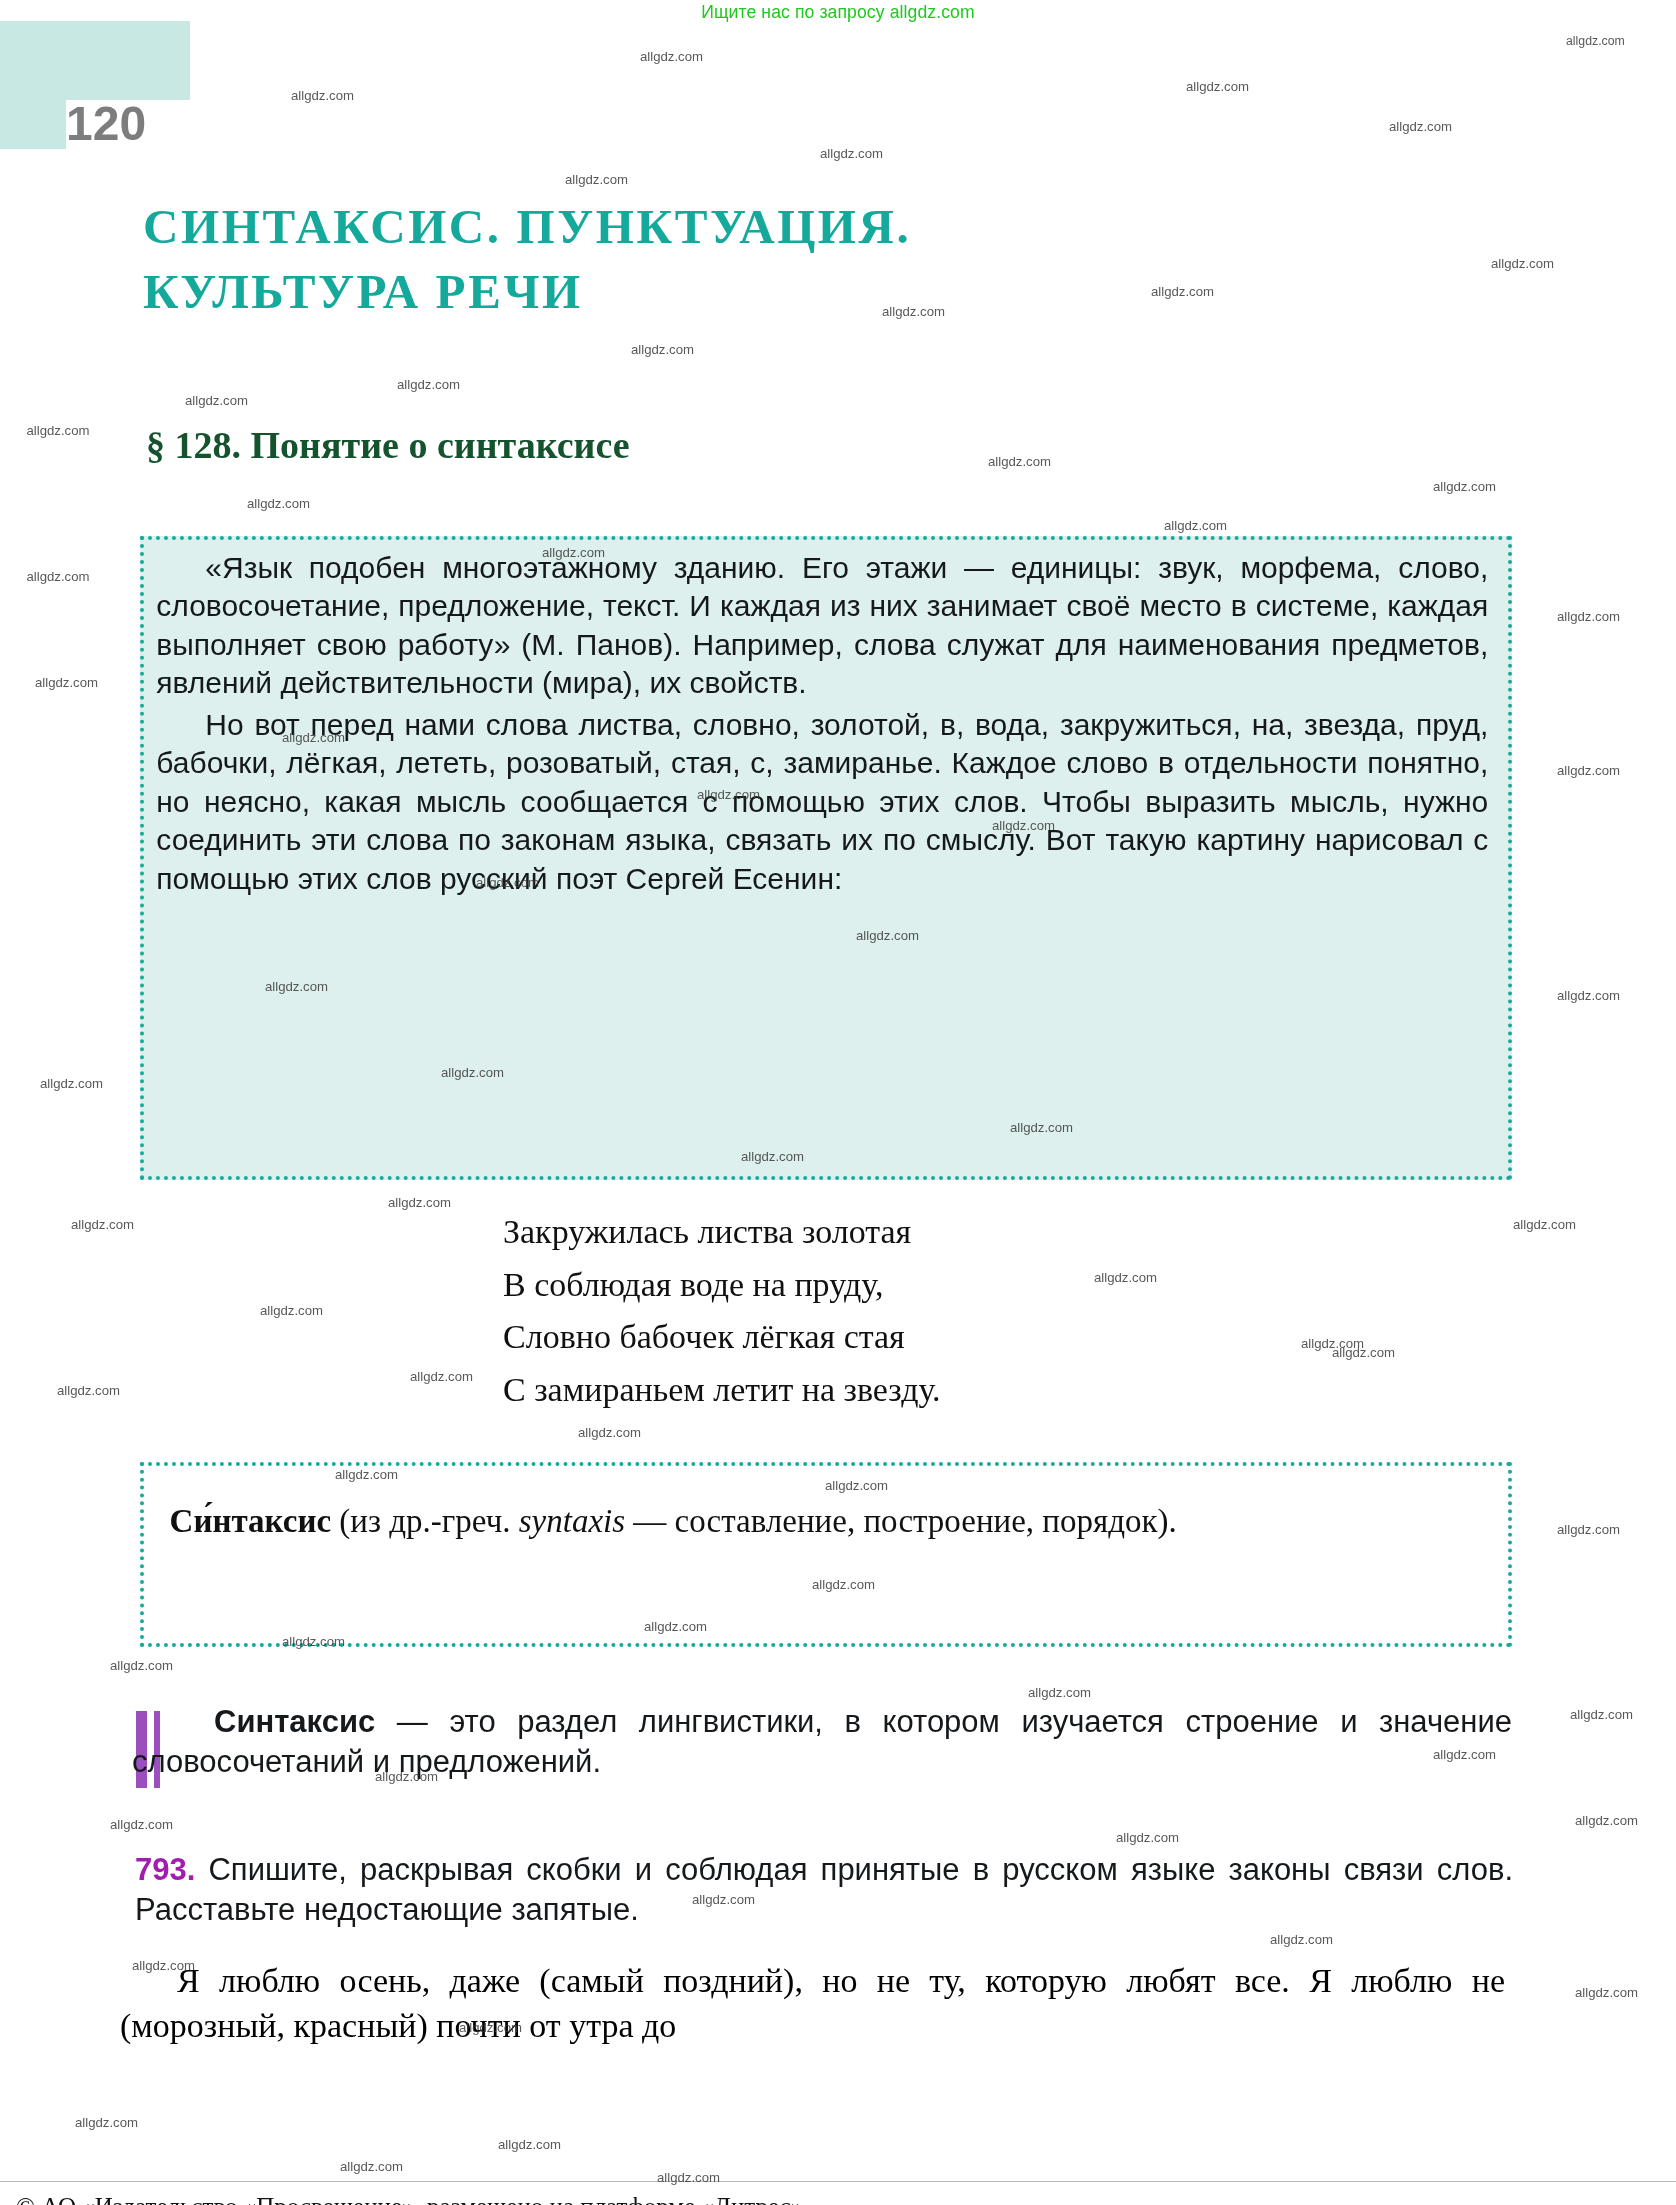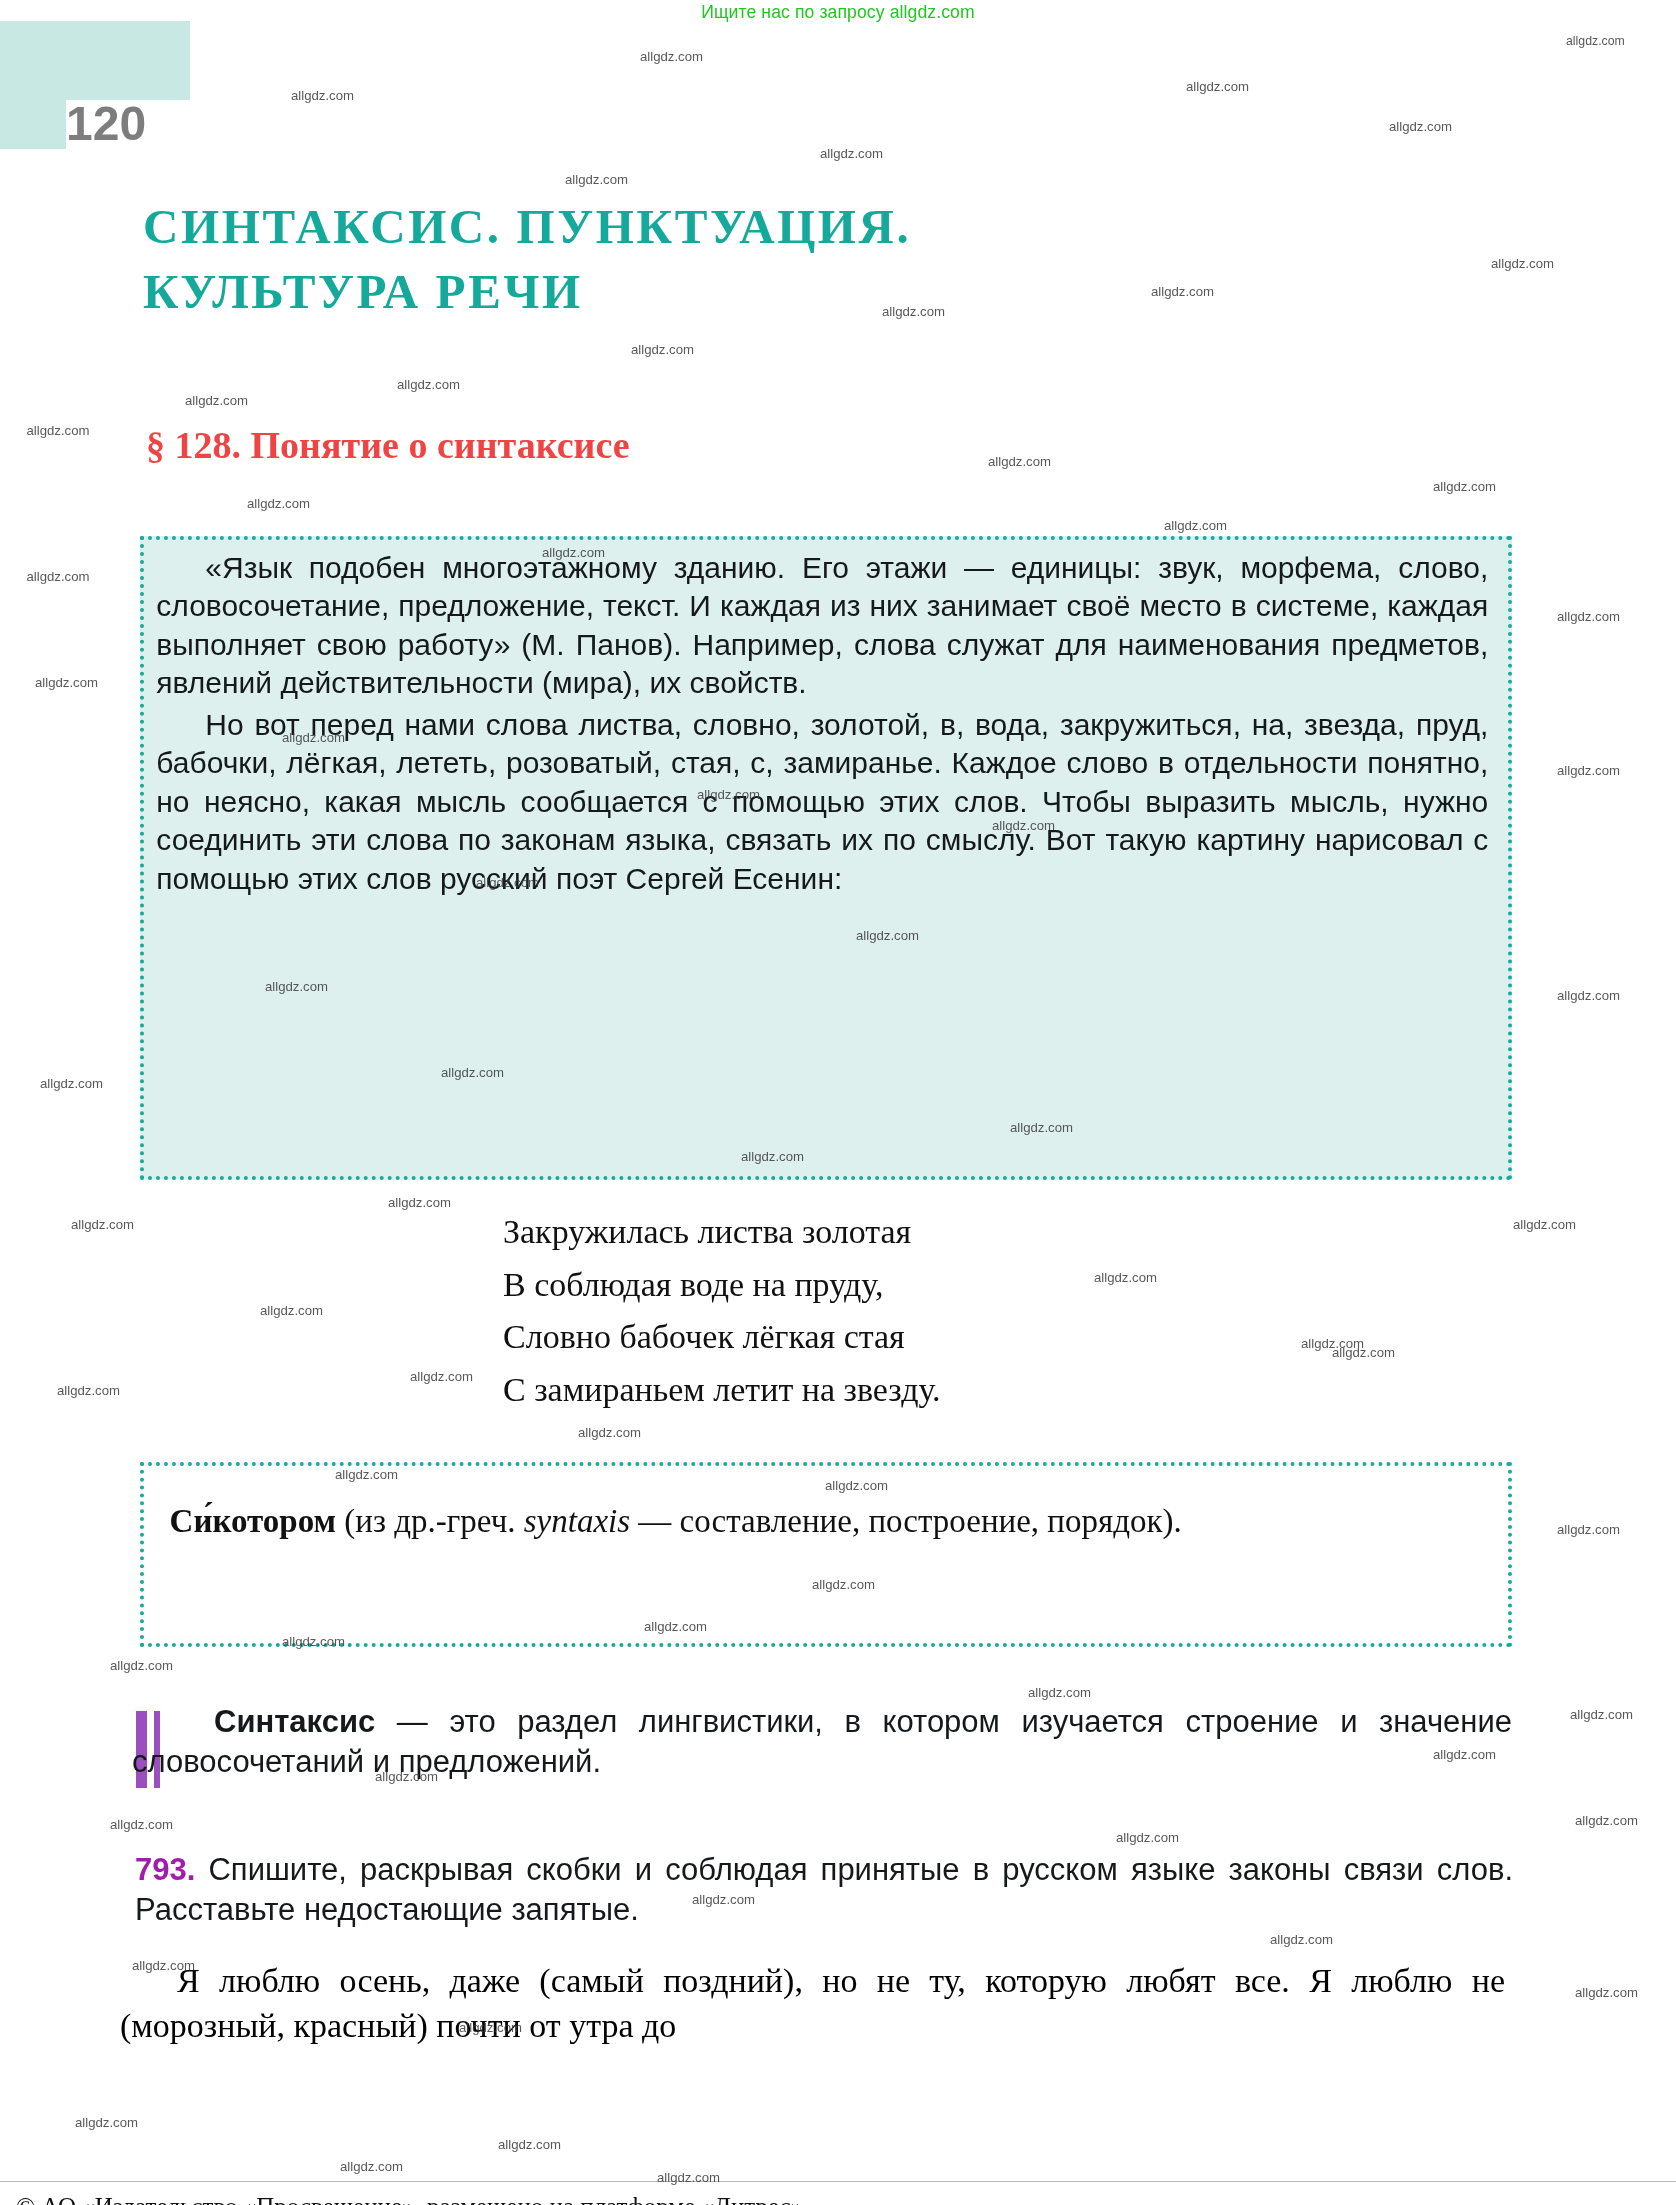--- a/index.html
+++ b/index.html
@@ -82,21 +82,21 @@
   .main-title .ln { display: block; }
 
   
   .section-heading {
     position: absolute;
     left: 146px;
     top: 423px;
     font-family: "Liberation Serif", serif;
     font-weight: bold;
     font-size: 38px;
-    color: #ef4444;
+    color: #14532d;
     white-space: nowrap;
   }
 
   
   .dotted-box {
     position: absolute;
     box-sizing: border-box;
     border: 4px dotted #19a89c;
   }
   .quote-box {
@@ -283,21 +283,21 @@
 
 <div class="poem">
   <span class="pl">Закружилась листва золотая</span>
   <span class="pl">В соблюдая воде на пруду,</span>
   <span class="pl">Словно бабочек лёгкая стая</span>
   <span class="pl">С замираньем летит на звезду.</span>
 </div>
 
 <div class="dotted-box etym-box">
   <div class="etym-inner">
-    <span class="term">Си́котором</span><span> (из др.-греч. </span><span class="lat">syntaxis</span><span> — составление, построение, порядок).</span>
+    <span class="term">Си́нтаксис</span><span> (из др.-греч. </span><span class="lat">syntaxis</span><span> — составление, построение, порядок).</span>
   </div>
 </div>
 
 <div class="rule-block">
   <div class="rule-bars">
     <div class="bar-wide"></div>
     <div class="bar-thin"></div>
   </div>
   <div class="rule-text"><span class="lead-pad"></span><span class="term">Синтаксис</span><span> — это раздел лингвистики, в котором изучается строение и значение словосочетаний и предложений.</span></div>
 </div>

